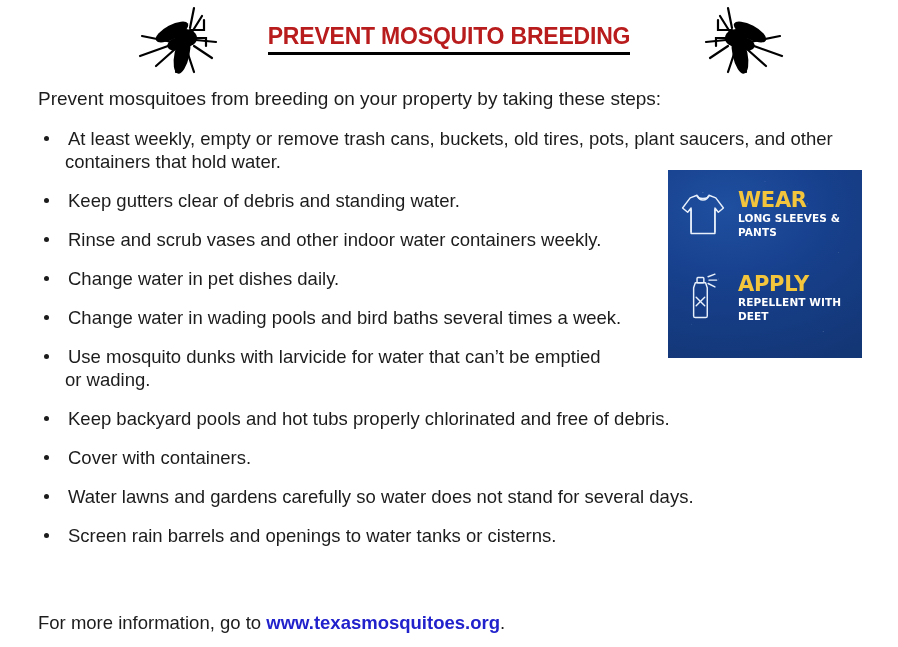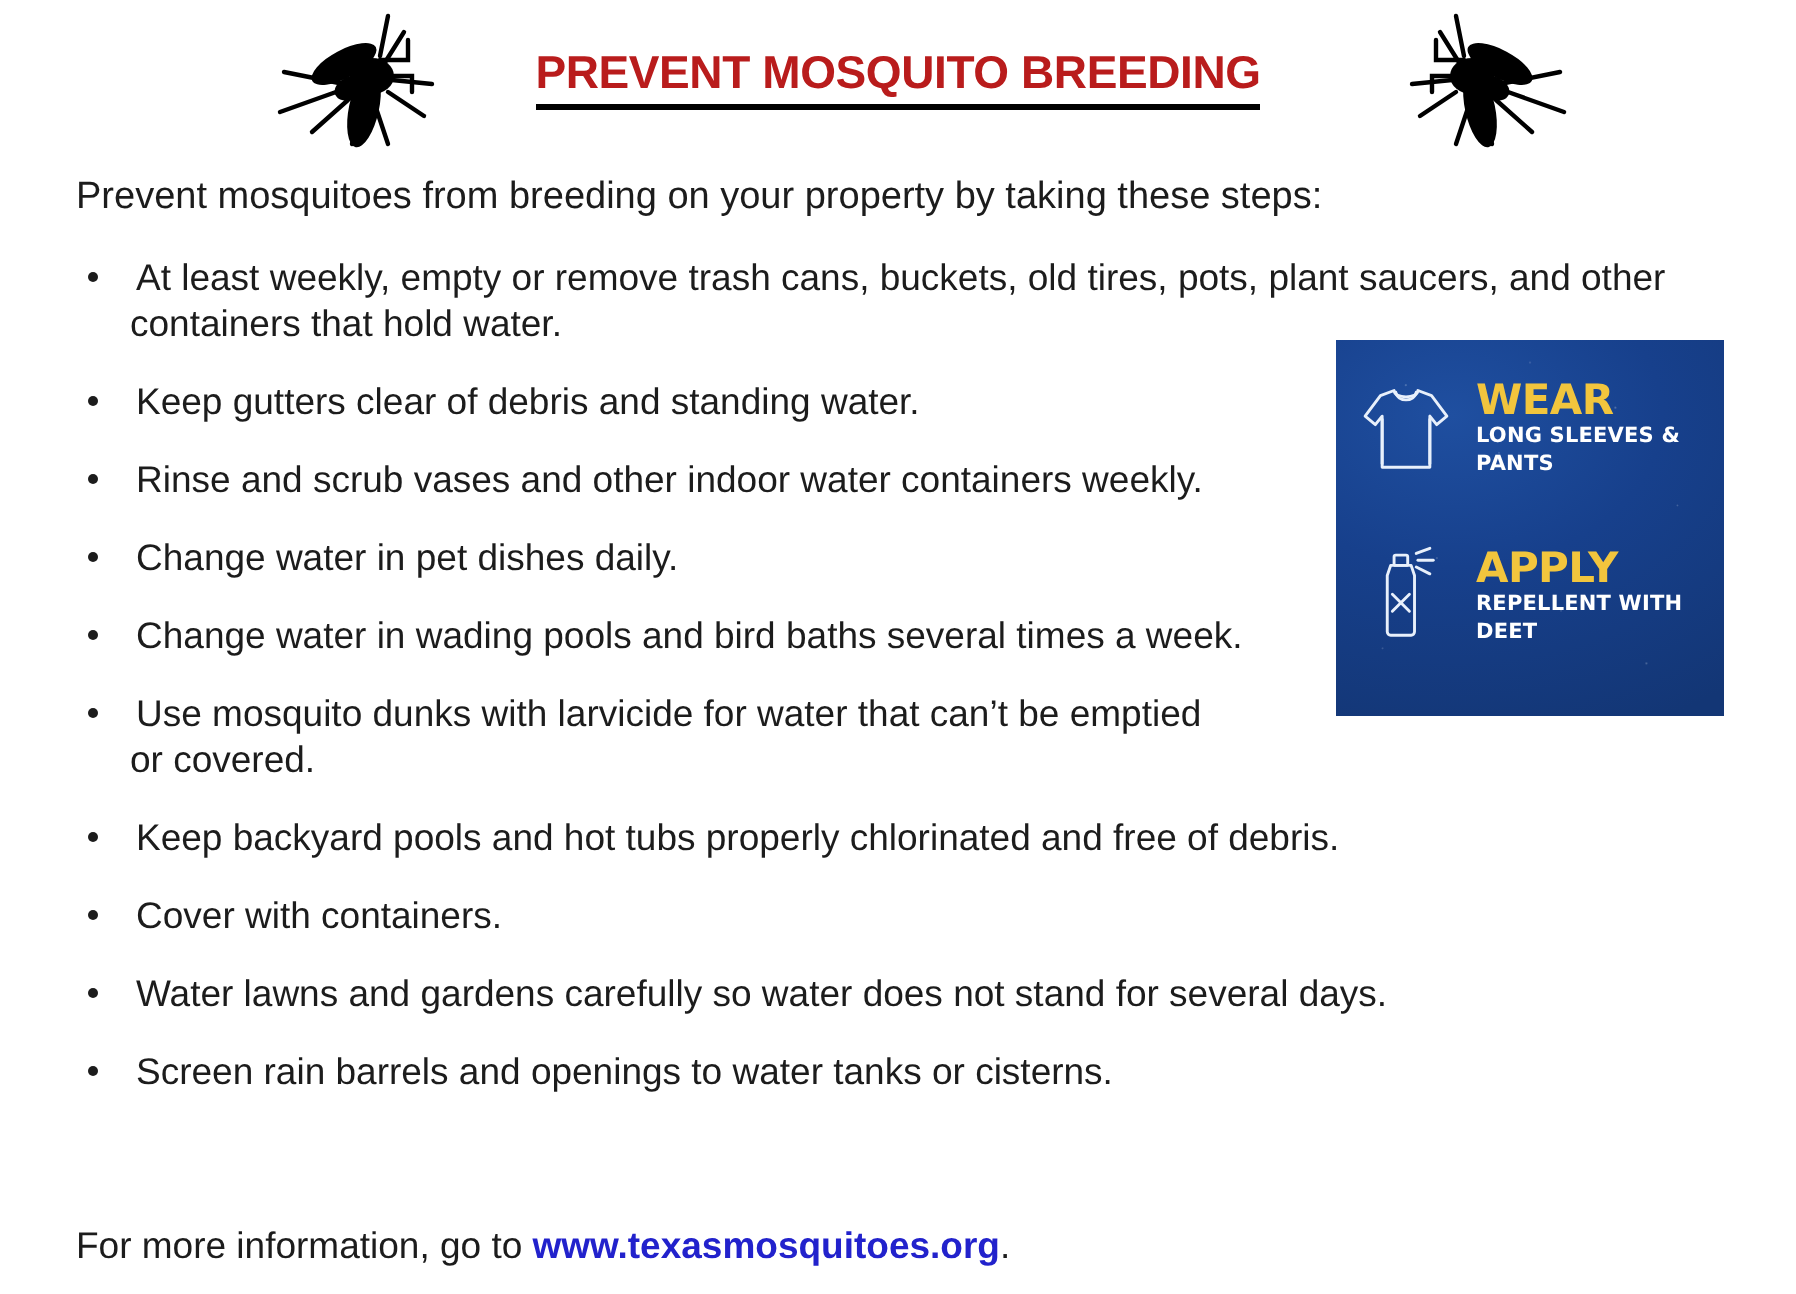--- a/index.html
+++ b/index.html
@@ -249,21 +249,21 @@
   </li>
 
   <li class="bullet">
     <span class="dot"></span>
     <span>Change water in wading pools and bird baths several times a week.</span>
   </li>
 
   <li class="bullet">
     <span class="dot"></span>
     <span>Use mosquito dunks with larvicide for water that can’t be emptied</span>
-    <span class="line2">or covered.</span>
+    <span class="line2">or wading.</span>
   </li>
 
   <li class="bullet wide">
     <span class="dot"></span>
     <span>Keep backyard pools and hot tubs properly chlorinated and free of debris.</span>
   </li>
 
   <li class="bullet wide">
     <span class="dot"></span>
     <span>Cover with containers.</span>

